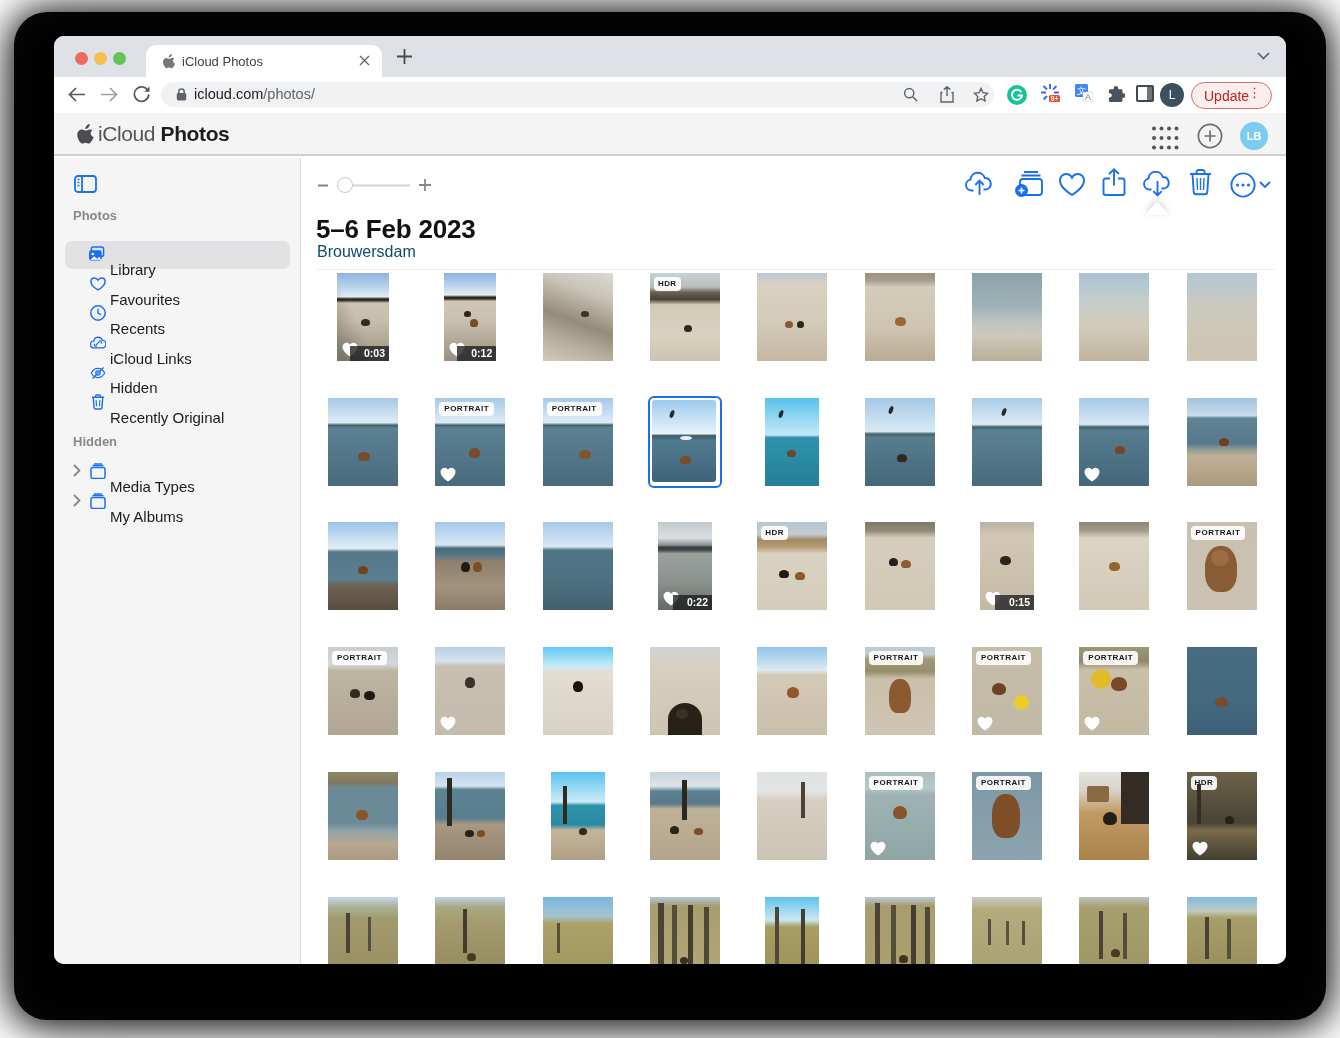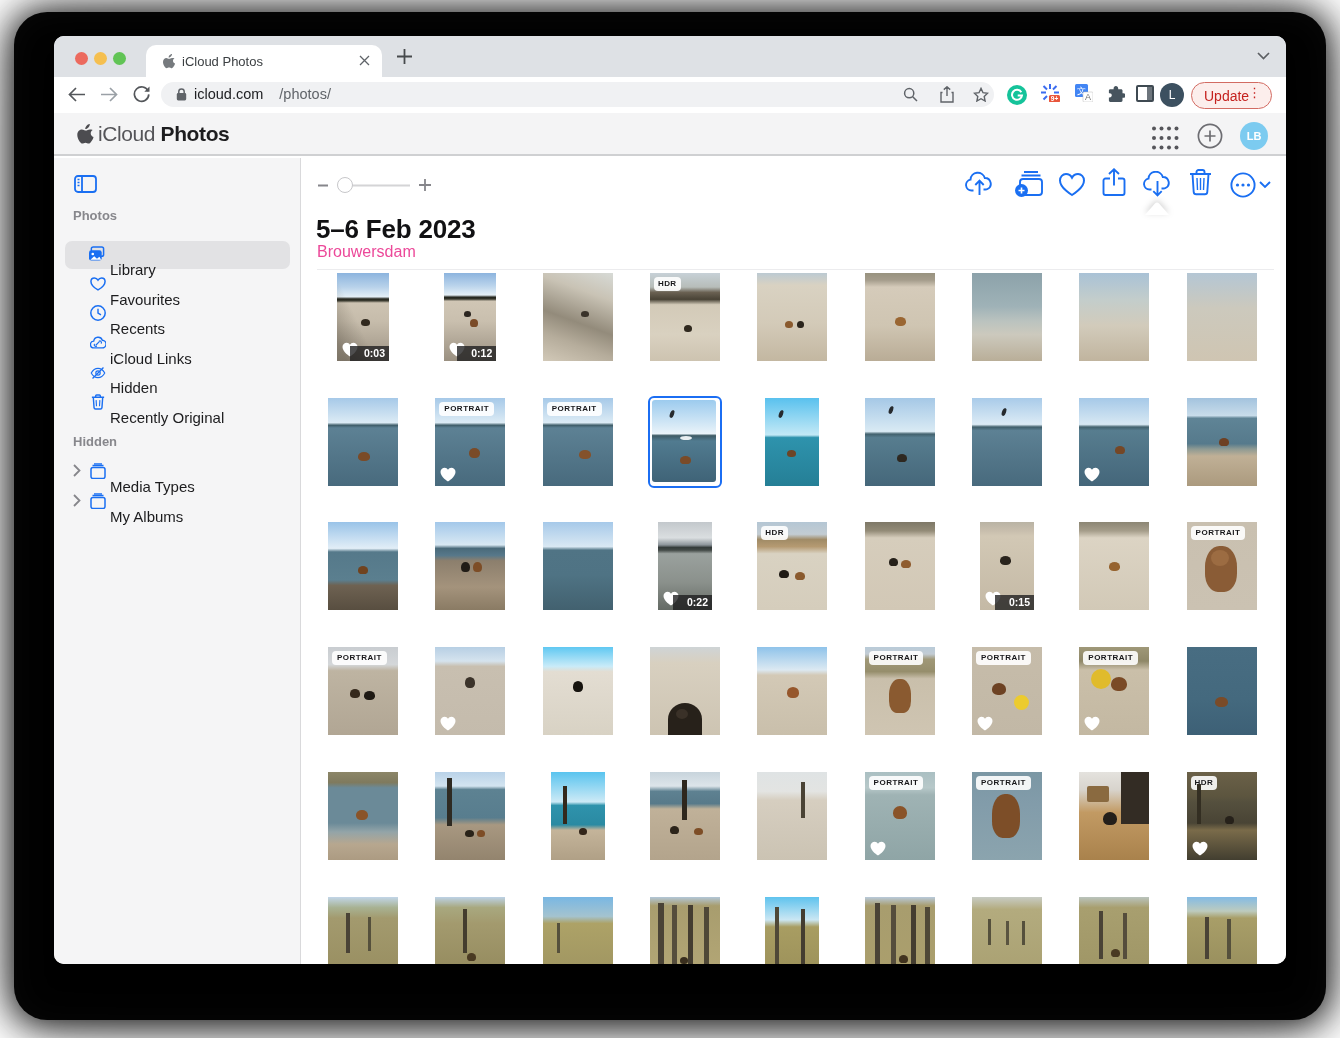--- a/index.html
+++ b/index.html
@@ -11,37 +11,37 @@
 
 .tabs { position:absolute; left:0; top:0; width:100%; height:41px; background:#dee1e5; }
 .tl { position:absolute; top:16px; width:13px; height:13px; border-radius:50%; }
 .tab { position:absolute; left:92px; top:9px; width:236px; height:32px; background:#fff; border-radius:10px 10px 0 0; }
 .tabtxt { position:absolute; left:36px; top:9px; font-size:13px; color:#3c4043; }
 
 
 .nav { position:absolute; left:0; top:41px; width:100%; height:36px; background:#fff; }
 .pill { position:absolute; left:107px; top:5px; width:833px; height:25px; background:#f0f1f3; border-radius:13px; }
 .url { position:absolute; left:33px; top:4px; font-size:14.5px; color:#202124; }
-.url .grey { color:#5f6368;margin-left:16px; }
+.url .grey { color:#5f6368; }
 .navic { position:absolute; top:0; }
 
 
 .apphead { position:absolute; left:0; top:77px; width:100%; height:43px; background:#f4f4f5; border-bottom:2px solid #cfd0d2; }
 
 
 .side { position:absolute; left:0; top:122px; width:247px; height:806px; background:#f5f5f6; border-right:1px solid #d9d9db; }
 .shead { position:absolute; left:19px; font-size:13px; font-weight:bold; color:#87878c; }
 .srow { position:absolute; left:56px; font-size:15px; color:#1c1c1e;margin-top:14px; }
 .ssel { position:absolute; left:11px; top:82.5px; width:225px; height:28px; background:#e2e2e4; border-radius:7px; }
 .sic { position:absolute; left:36px; width:16px; height:16px; }
 
 
 .content { position:absolute; left:248px; top:122px; width:984px; height:806px; background:#fff; }
 .title { position:absolute; left:262px; top:178px; font-size:26px; font-weight:bold; color:#111113; letter-spacing:-.2px; }
-.subtitle { position:absolute; left:263px; top:207px; font-size:16px; color:#ec4899; }
+.subtitle { position:absolute; left:263px; top:207px; font-size:16px; color:#0c4a6e; }
 .hairline { position:absolute; left:263px; top:233px; width:957px; height:1px; background:#ececee; }
 
 
 .t { position:absolute; height:88px; overflow:hidden; }
 .t i, .t s, .t b, .t u { position:absolute; display:block; }
 .pb { position:absolute; top:4px; left:4px; background:rgba(255,255,255,.9); color:#17171a; font-size:8px; font-weight:bold; letter-spacing:.5px; padding:3px 5px; border-radius:4px; line-height:1; }
 .hb { position:absolute; top:4px; left:4px; background:rgba(255,255,255,.9); color:#17171a; font-size:8px; font-weight:bold; letter-spacing:.4px; padding:3px 4px; border-radius:4px; line-height:1; }
 .ht { position:absolute; left:5px; bottom:4px; width:16px; height:15px; }
 .dur { position:absolute; right:0; bottom:0; height:15px; background:rgba(28,28,30,.78); color:#fff; font-size:10.5px; font-weight:bold; line-height:15px; padding:0 4px 0 14px; }
 .sel { position:absolute; border:2.5px solid #1b6ef3; border-radius:6px; background:#fff; padding:2px; }

